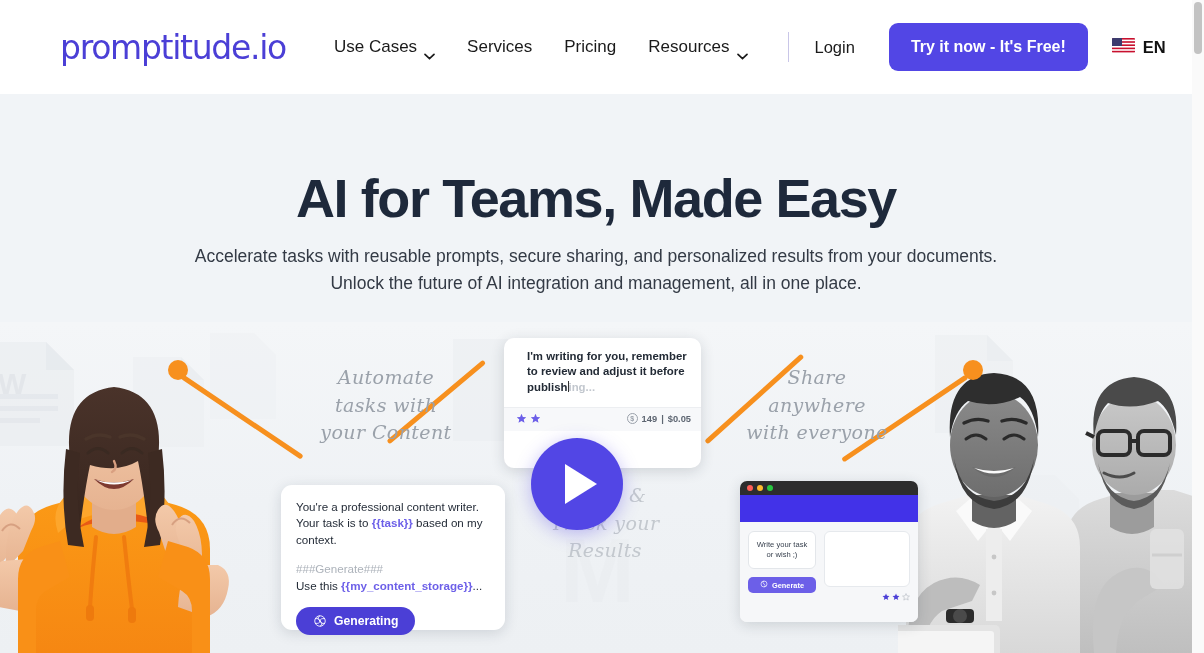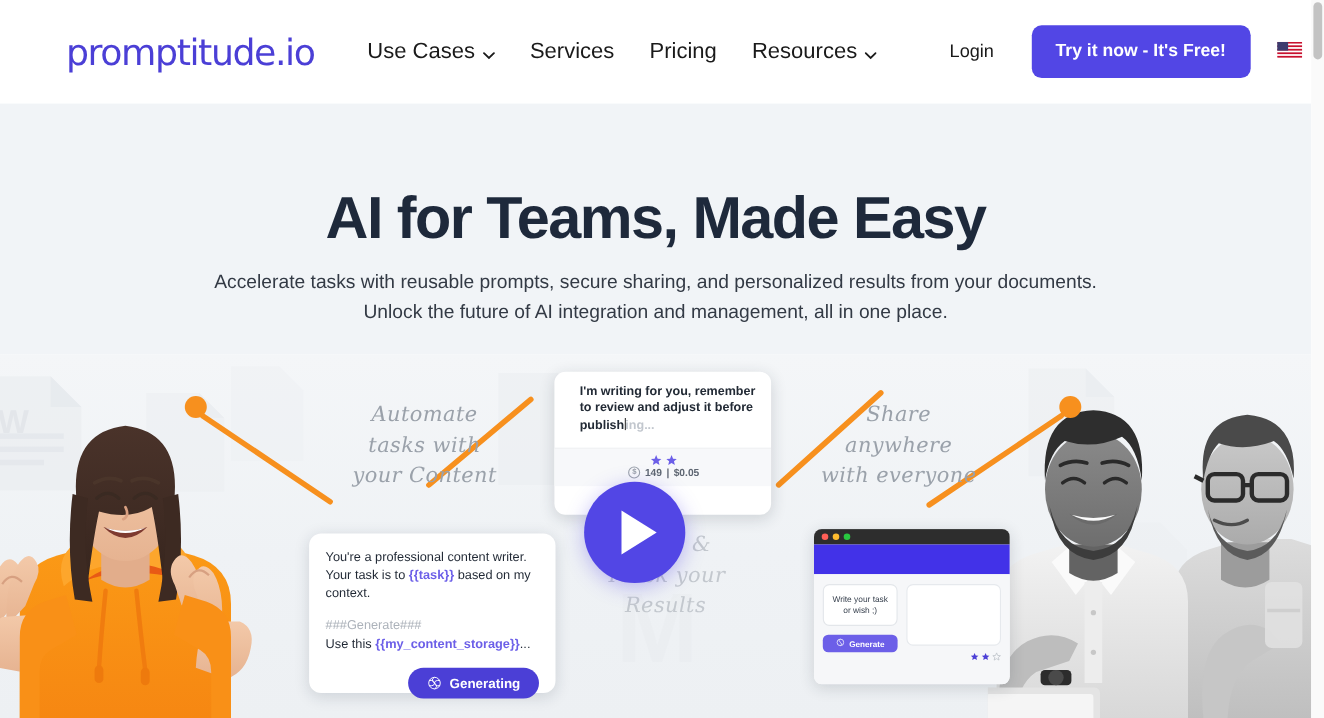--- a/index.html
+++ b/index.html
@@ -24,22 +24,22 @@
   .logo-text {
     font-size: 33px; font-weight: 400; color: #4B3FD6;
     font-family: "DejaVu Sans", sans-serif; letter-spacing: -1.3px;
   }
   .logo-io { font-size: 33px; font-weight: 400; color: #4B3FD6;
     font-family: "DejaVu Sans", sans-serif; letter-spacing: -1.3px; }
   .logo-dot { color:#4B3FD6; }
 
   .nav { display: flex; align-items: center; margin-left: 32px; gap: 0px; }
   .nav-item {
-    display: flex; align-items: flex-start; gap: 7px;
-    font-size: 20px; color: #1A1A1A; font-weight: 400;
+    display: flex; align-items: center; gap: 7px;
+    font-size: 17px; color: #1A1A1A; font-weight: 400;
     padding: 10px 16px; cursor: pointer; white-space: nowrap;
   }
   .chev { width: 11px; height: 7px; display:inline-block; position: relative; top:1px;}
   .nav-divider {
     width: 1px; height: 30px; background: #C9C6E8; margin: 0 22px 0 24px;
   }
   .login {
     font-size: 16.5px; color: #1A1A1A; cursor: pointer; white-space: nowrap;
     padding: 8px 4px;
   }
@@ -127,41 +127,41 @@
   .caret { display:inline-block; width:1px; height:11px; background:#333; vertical-align:-1px; }
   .chat-divider { height: 1px; background: #ECEEF1; margin-top: 6px; }
   .chat-input-row { display: flex; align-items: center; justify-content: space-between; padding: 7px 10px 4px 12px; }
   .chat-ph { font-size: 9.6px; color: #B9BEC6; }
   .send-btn {
     width: 26px; height: 22px; border-radius: 6px; background: #6C5FE8;
     display: flex; align-items: center; justify-content: center;
   }
   .chat-foot {
     display: flex; align-items: center; justify-content: space-between;
-    padding: 5px 10px 7px 12px; background: #F7F8FA; flex-direction: column;
+    padding: 5px 10px 7px 12px; background: #F7F8FA;
   }
   .stars { display: flex; gap: 3px; }
   .star { width: 11px; height: 11px; }
   .token { display: flex; align-items: center; gap: 4px; font-size: 9.3px; color: #5E6672; font-weight: 600;}
   .coin { width: 11px; height: 11px; border-radius:50%; border:1.4px solid #9AA1AA; display:flex;align-items:center;justify-content:center;font-size:7px;color:#9AA1AA;}
 
   
   .prompt-card {
     position: absolute; left: 281px; top: 485px; width: 224px; height: 145px;
     background: #fff; border-radius: 11px;
     box-shadow: 0 3px 14px rgba(30,41,59,.15);
     z-index: 18; padding: 14px 15px 0 15px;
   }
   .prompt-text {
     font-size: 11.6px; line-height: 1.42; color: #1F2733; font-weight: 400;
     font-family: "Liberation Sans", sans-serif;
   }
   .var { color: #6C5FE8; font-weight: 600; }
   .ctx { color: #ACB2BA; }
-  .gen-wrap { display: flex; justify-content: flex-end; margin-top: 13px; }
+  .gen-wrap { display: flex; justify-content: flex-start; margin-top: 13px; }
   .gen-btn {
     background: #4B3FD6; color: #fff; border: none;
     border-radius: 20px; padding: 7px 17px;
     font-size: 12.2px; font-weight: 700; cursor: pointer;
     display: flex; align-items: center; gap: 7px;
     font-family: "Liberation Sans", sans-serif;
   }
   .oa-logo { width: 14px; height: 14px; }
 
   

